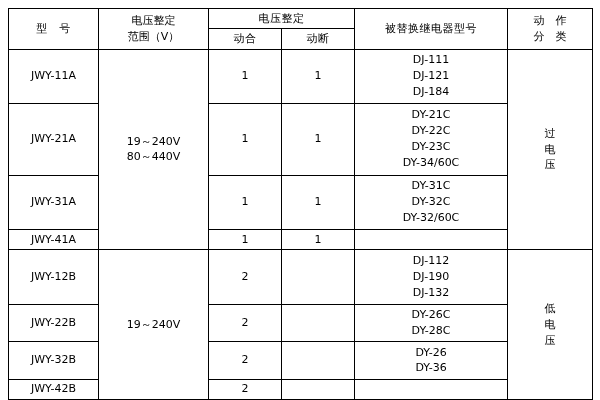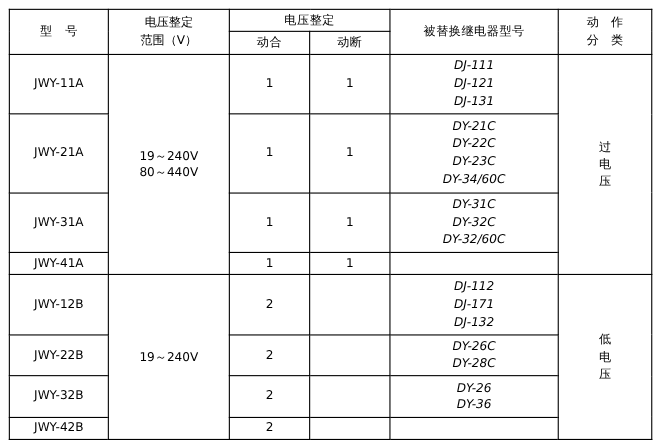--- a/index.html
+++ b/index.html
@@ -48,21 +48,20 @@
     font-size: 11.5px;
     margin-top: 48px;
   }
   .volt-cell {
     font-size: 11.5px;
     line-height: 2.1;
   }
   .repl-cell {
     font-size: 11.5px;
     line-height: 1.5;
-    font-style: italic;
   }
   .class-cell {
     font-size: 11.5px;
     line-height: 2.2;
   }
   .num-cell {
     font-size: 12px;
   }
   .stacklines > div {
     white-space: nowrap;
@@ -111,21 +110,21 @@
           <div class="stacklines">
             <div>19～240V</div>
             <div>80～440V</div>
           </div>
         </td>
         <td class="num-cell">1</td>
         <td class="num-cell">1</td>
         <td class="repl-cell">
           <div>DJ-111</div>
           <div>DJ-121</div>
-          <div>DJ-131</div>
+          <div>DJ-184</div>
         </td>
         <td class="class-cell" rowspan="4">
           <div class="vert-chars">
             <div>过</div>
             <div>电</div>
             <div>压</div>
           </div>
         </td>
       </tr>
 
@@ -163,21 +162,21 @@
         <td class="model-cell">JWY-12B</td>
         <td class="volt-cell" rowspan="4">
           <div class="stacklines">
             <div>19～240V</div>
           </div>
         </td>
         <td class="num-cell">2</td>
         <td class="num-cell"></td>
         <td class="repl-cell">
           <div>DJ-112</div>
-          <div>DJ-171</div>
+          <div>DJ-190</div>
           <div>DJ-132</div>
         </td>
         <td class="class-cell" rowspan="4">
           <div class="vert-chars">
             <div>低</div>
             <div>电</div>
             <div>压</div>
           </div>
         </td>
       </tr>

